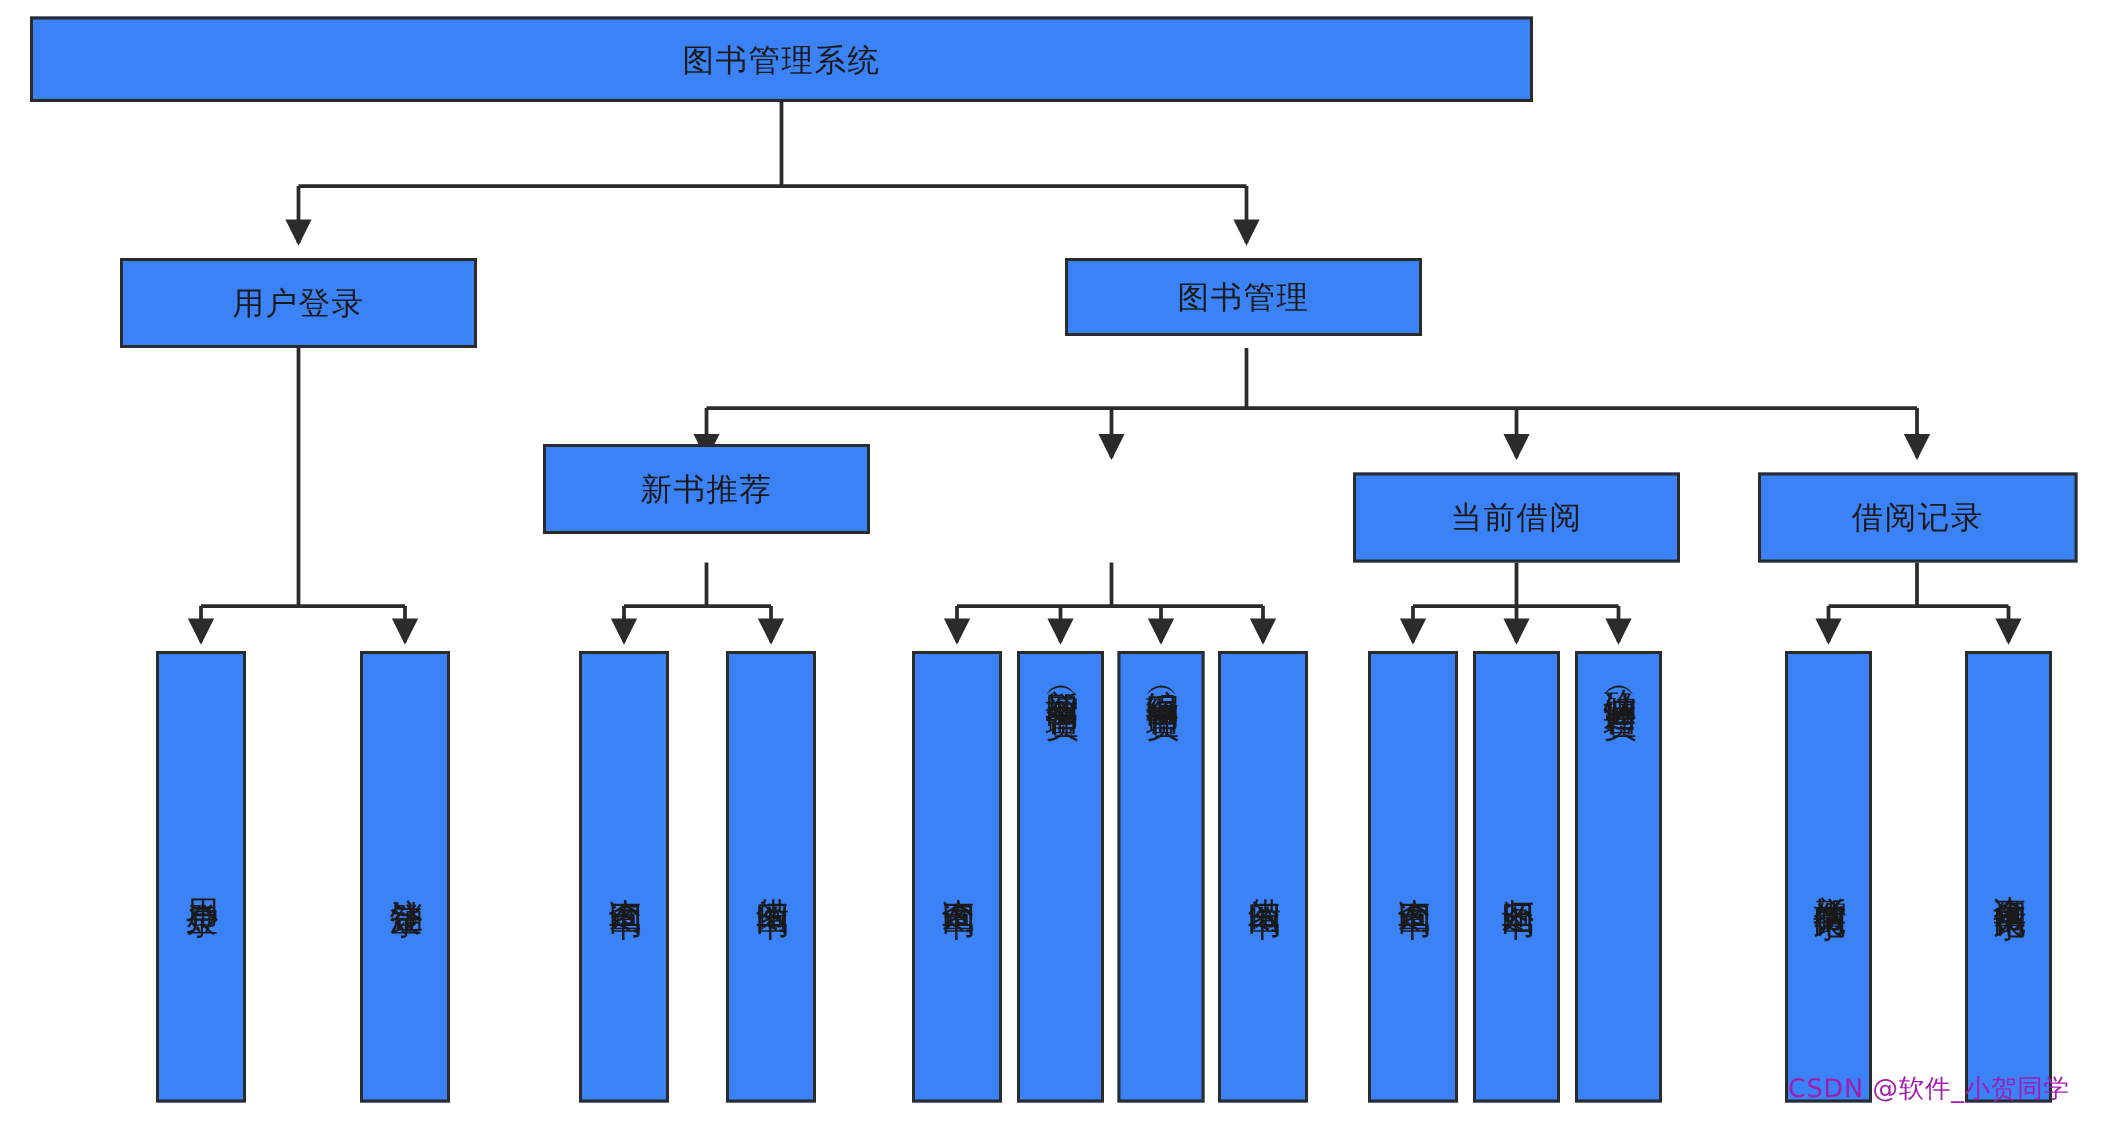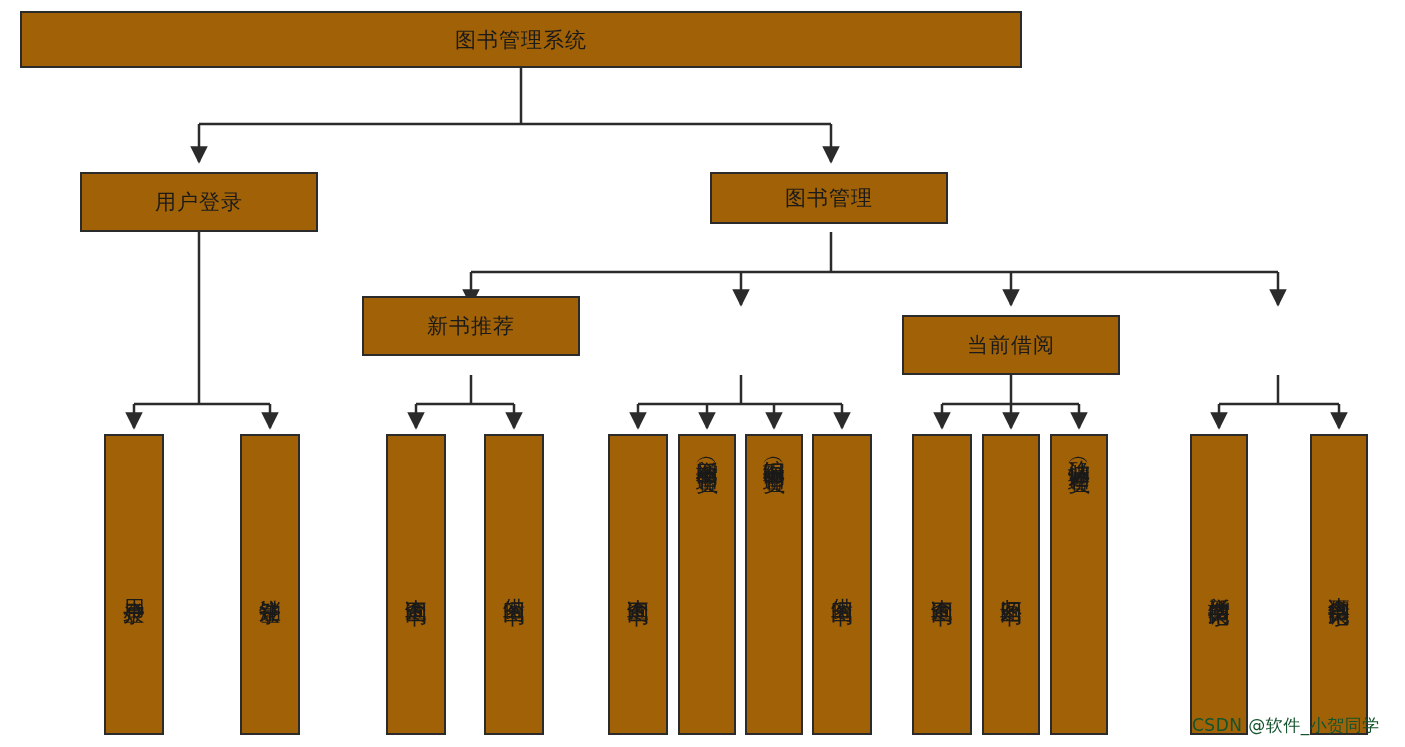--- a/index.html
+++ b/index.html
@@ -21,21 +21,21 @@
     position: absolute;
     left: 0;
     top: 0;
     width: 1405px;
     height: 747px;
   }
   .node {
     position: absolute;
     box-sizing: border-box;
     border: 2px solid #2b2b2b;
-    background: #a16207;
+    background: #3b82f6;
     display: flex;
     align-items: center;
     justify-content: center;
     color: #1a1a1a;
   }
   .node.horiz {
     font-size: 21px;
     letter-spacing: 1px;
   }
   .node.vert {
@@ -52,21 +52,21 @@
     white-space: nowrap;
     color: #1a1a1a;
   }
   .node.vert.centered {
     align-items: center;
     padding-top: 0;
   }
   .watermark {
     position: absolute;
     font-size: 17px;
-    color: #14532d;
+    color: #a21caf;
     letter-spacing: 0.5px;
     white-space: nowrap;
     user-select: none;
   }
 </style>
 </head>
 <body>
 
 <div id="canvas">
 
@@ -130,20 +130,23 @@
   <div class="node horiz" id="node-l2-1" style="left: 710px; top: 172px; width: 238px; height: 52px;">
     <span>图书管理</span>
   </div>
 
   <div class="node horiz" id="node-l3-0" style="left: 362px; top: 296px; width: 218px; height: 60px;">
     <span>新书推荐</span>
   </div>
   <div class="node horiz" id="node-l3-2" style="left: 902px; top: 315px; width: 218px; height: 60px; align-items: center;">
     <span>当前借阅</span>
   </div>
+  <div class="node horiz" id="node-l3-3" style="left: 1172px; top: 315px; width: 213px; height: 60px;">
+    <span>借阅记录</span>
+  </div>
 
   <div class="node vert centered" id="leaf-0" style="left: 104px; top: 434px; width: 60px; height: 301px;">
     <span class="vlabel">用户登录</span>
   </div>
   <div class="node vert centered" id="leaf-1" style="left: 240px; top: 434px; width: 60px; height: 301px;">
     <span class="vlabel">注销登录</span>
   </div>
   <div class="node vert centered" id="leaf-2" style="left: 386px; top: 434px; width: 60px; height: 301px;">
     <span class="vlabel">查询图书</span>
   </div>

